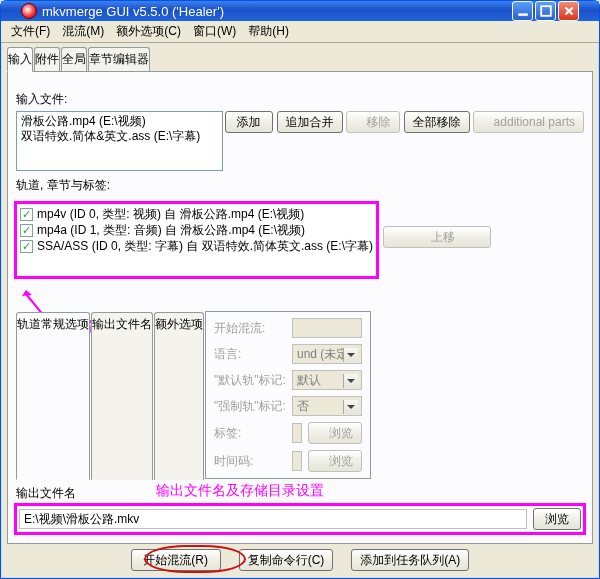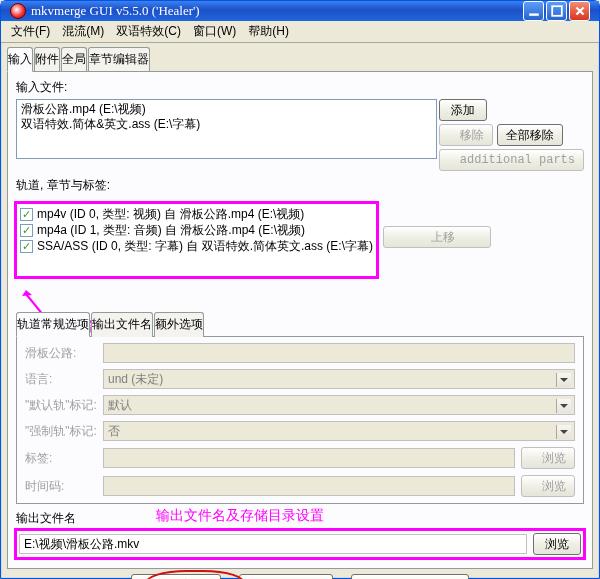--- a/index.html
+++ b/index.html
@@ -20,23 +20,23 @@
     border-radius: 6px 6px 0 0;
     display: flex;
     flex-direction: column;
     box-shadow: 0 0 1px #0055e5 inset;
   }
   .titlebar {
     height: 26px;
     background: linear-gradient(#3a81f0, #1b50c8 45%, #2066dd);
     display: flex;
     align-items: center;
-    padding: 0 9px;
+    padding: 0 20px;
     color: #fff;
-    font-family: Liberation Serif, serif;
+    font-family: Liberation Sans, sans-serif;
     font-size: 13px;
   }
   .title-icon {
     width: 16px; height: 16px;
     background: radial-gradient(circle at 40% 40%, #fff, #f33 55%, #800);
     border-radius: 50%;
     margin-right: 5px;
     border: 1px solid #600;
   }
   .title-text { flex: 1; }
@@ -81,33 +81,33 @@
     border-bottom: 1px solid #fcfcfe;
   }
   .tabpanel {
     border: 1px solid #919b9c;
     background: #fcfcfe;
     flex: 1;
     padding: 7px 8px 5px 8px;
     display: flex;
     flex-direction: column;
   }
-  .label { margin-bottom: 3px; }
+  .label { margin-bottom: 3px; margin-top: 12px; }
   .row { display: flex; gap: 2px; }
   .inputfiles {
     flex: 1;
     height: 60px;
     border: 1px solid #7f9db9;
     background: #fff;
     padding: 2px 4px;
     font-size: 12px;
     line-height: 15px;
     overflow: hidden;
   }
-  .sidebtns { display: flex; flex-direction: column; gap: 3px; justify-content: flex-start; font-family: Liberation Mono, monospace; }
+  .sidebtns { display: flex; flex-direction: row; gap: 3px; justify-content: flex-start; }
   .sidebtns .row2 { display: flex; gap: 4px; }
   .btn {
     height: 22px;
     padding: 0 8px;
     border: 1px solid #707070;
     background: linear-gradient(#fff, #f0efe6 50%, #e6e5d9);
     border-radius: 3px;
     font-size: 12px;
     display: inline-flex; align-items: center; justify-content: center;
     min-width: 48px;
@@ -126,22 +126,22 @@
   }
   .trackline { display: flex; align-items: center; gap: 4px; }
   .chk {
     width: 13px; height: 13px;
     border: 1px solid #7f9db9;
     background: #fff;
     display: inline-flex; align-items: center; justify-content: center;
     font-size: 11px; color: #21a121;
   }
   .tracksarea { display: flex; gap: 6px; }
-  .tracksarea .sidebtns { justify-content: center; }
-  .subtabs-wrap { margin-top: 34px; display:flex; flex-direction:column; flex:1; min-height:0;}
+  .tracksarea .sidebtns { justify-content: center; align-items: center; }
+  .subtabs-wrap { margin-top: 34px; display:flex; flex-direction:row; flex:1; min-height:0;}
   .subtabpanel {
     border: 1px solid #919b9c;
     background: #fcfcfe;
     padding: 6px 8px;
     display: flex; flex-direction: column; gap: 6px;
   }
   .formrow { display: flex; align-items: center; gap: 6px; }
   .formrow .flabel { width: 72px; color: #a0a0a0; }
   .txt, .sel {
     flex: 1; height: 20px;
@@ -224,21 +224,21 @@
         <svg viewBox="0 0 10 10">
             <path d="M2 2 L8 8 M8 2 L2 8" stroke="#fff" stroke-width="1.8"></path>
           </svg>
       </div>
     </div>
   </div>
 
   <div class="menubar">
     <div class="menuitem">文件(F)</div>
     <div class="menuitem">混流(M)</div>
-    <div class="menuitem">双语特效(C)</div>
+    <div class="menuitem">额外选项(C)</div>
     <div class="menuitem">窗口(W)</div>
     <div class="menuitem">帮助(H)</div>
   </div>
 
   <div class="content">
 
     <div class="tabs">
       <div class="tab active">输入</div>
       <div class="tab">附件</div>
       <div class="tab">全局</div>
@@ -249,20 +249,21 @@
 
       <div class="label">输入文件:</div>
       <div class="row">
         <div class="inputfiles">
           <div class="fileline">滑板公路.mp4 (E:\视频)</div>
           <div class="fileline">双语特效.简体&amp;英文.ass (E:\字幕)</div>
         </div>
         <div class="sidebtns">
           <div class="row2">
             <div class="btn">添加</div>
+            <div class="btn">追加合并</div>
           </div>
           <div class="row2">
             <div class="btn disabled">移除</div>
             <div class="btn">全部移除</div>
           </div>
           <div class="btn disabled" style="width:100%;">additional parts</div>
         </div>
       </div>
 
       <div class="label" style="margin-top:6px;">轨道, 章节与标签:</div>
@@ -293,21 +294,21 @@
       <div class="annotation" style="left:10px; top:246px;">勾选需要混流的文件</div>
 
       <div class="subtabs-wrap">
         <div class="tabs">
           <div class="tab active">轨道常规选项</div>
           <div class="tab">输出文件名</div>
           <div class="tab">额外选项</div>
         </div>
         <div class="subtabpanel">
           <div class="formrow">
-            <div class="flabel">滑板公路:</div>
+            <div class="flabel">开始混流:</div>
             <div class="txt" style="background:#ece9d8;"></div>
           </div>
           <div class="formrow">
             <div class="flabel">语言:</div>
             <div class="sel">
                 <span>und (未定)</span>
                 <span class="caret"></span>
               </div>
           </div>
           <div class="formrow">

